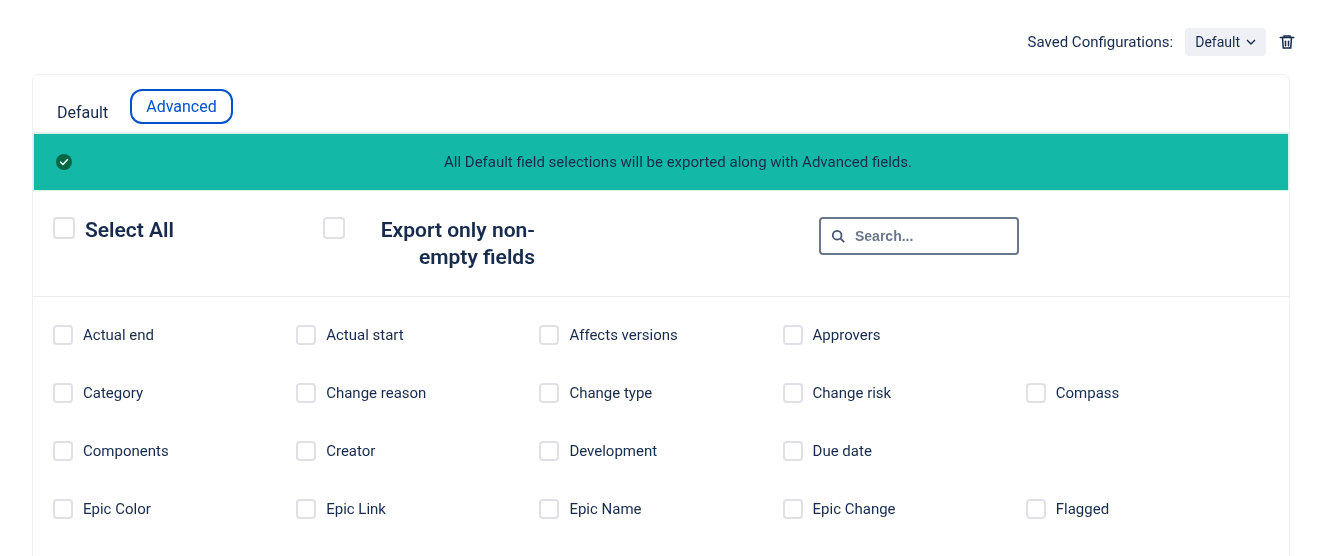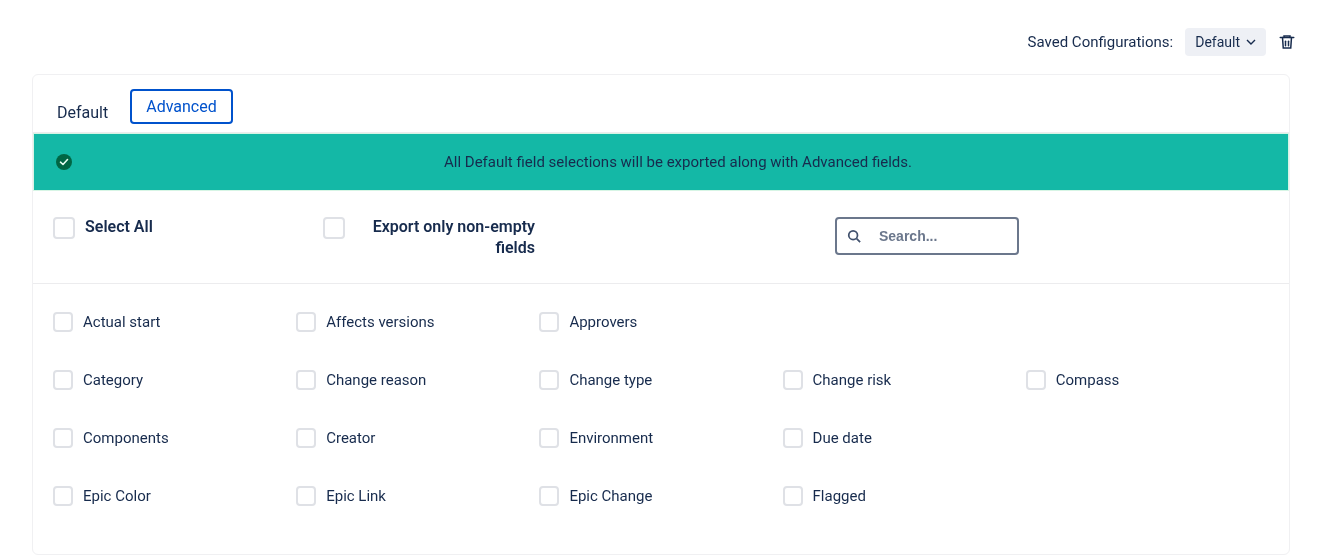--- a/index.html
+++ b/index.html
@@ -52,21 +52,21 @@
   }
   .tab {
     font-size: 16px;
     padding: 6px 8px 10px 8px;
     color: #172B4D;
     cursor: pointer;
   }
   .tab.active {
     color: #0052CC;
     border: 2px solid #0052CC;
-    border-radius: 4px;
+    border-radius: 12px;
     padding: 6px 14px 6px 14px;
     margin-bottom: 8px;
   }
 
   .banner {
     background: #14b8a6;
     border: 1px solid #d7f5e5;
     margin: 0;
     display: flex;
     align-items: center;
@@ -101,40 +101,40 @@
     border: 2px solid #DFE1E6;
     border-radius: 4px;
     background: #fff;
     flex-shrink: 0;
     cursor: pointer;
   }
   .checkbox.lg {
     width: 22px; height: 22px;
   }
   .check-label {
-    font-size: 16px;
+    font-size: 21px;
     font-weight: 600;
     color: #172B4D;
     line-height: 1.3;
   }
   .check-label.multiline { max-width: 180px; }
 
   .select-all-wrap { width: 230px; }
   .export-wrap { width: 280px; text-align: right; }
   .spacer { flex: 1; }
 
   .search-box {
     display: flex;
     align-items: center;
     border: 2px solid #6B778C;
     border-radius: 4px;
-    width: 184px;
+    width: 200px;
     height: 38px;
     padding: 0 10px;
-    gap: 16px;
+    gap: 8px;
   }
   .search-icon { width: 16px; height: 16px; color: #42526E; flex-shrink:0; }
   .search-input {
     border: none; outline: none; font-size: 14px; color: #172B4D;
     width: 100%;
   }
   .search-input::placeholder { color: #6B778C; font-weight: 600; }
 
   .fields {
     padding: 28px 20px 10px 20px;
@@ -214,20 +214,24 @@
       </span>
       <input class="search-input" placeholder="Search..." style="">
     </div>
     <div style="width:210px"></div>
   </div>
 
   <div class="fields">
     <div class="field-row">
       <div class="field-item">
           <div class="checkbox"></div>
+          <span class="field-label">Actual end</span>
+        </div>
+      <div class="field-item">
+          <div class="checkbox"></div>
           <span class="field-label">Actual start</span>
         </div>
       <div class="field-item">
           <div class="checkbox"></div>
           <span class="field-label">Affects versions</span>
         </div>
       <div class="field-item">
           <div class="checkbox"></div>
           <span class="field-label">Approvers</span>
         </div>
@@ -258,38 +262,42 @@
       <div class="field-item">
           <div class="checkbox"></div>
           <span class="field-label">Components</span>
         </div>
       <div class="field-item">
           <div class="checkbox"></div>
           <span class="field-label">Creator</span>
         </div>
       <div class="field-item">
           <div class="checkbox"></div>
-          <span class="field-label">Environment</span>
+          <span class="field-label">Development</span>
         </div>
       <div class="field-item">
           <div class="checkbox"></div>
           <span class="field-label">Due date</span>
         </div>
     </div>
     <div class="field-row">
       <div class="field-item">
           <div class="checkbox"></div>
           <span class="field-label">Epic Color</span>
         </div>
       <div class="field-item">
           <div class="checkbox"></div>
           <span class="field-label">Epic Link</span>
         </div>
       <div class="field-item">
           <div class="checkbox"></div>
+          <span class="field-label">Epic Name</span>
+        </div>
+      <div class="field-item">
+          <div class="checkbox"></div>
           <span class="field-label">Epic Change</span>
         </div>
       <div class="field-item">
           <div class="checkbox"></div>
           <span class="field-label">Flagged</span>
         </div>
     </div>
   </div>
 
 </div>

